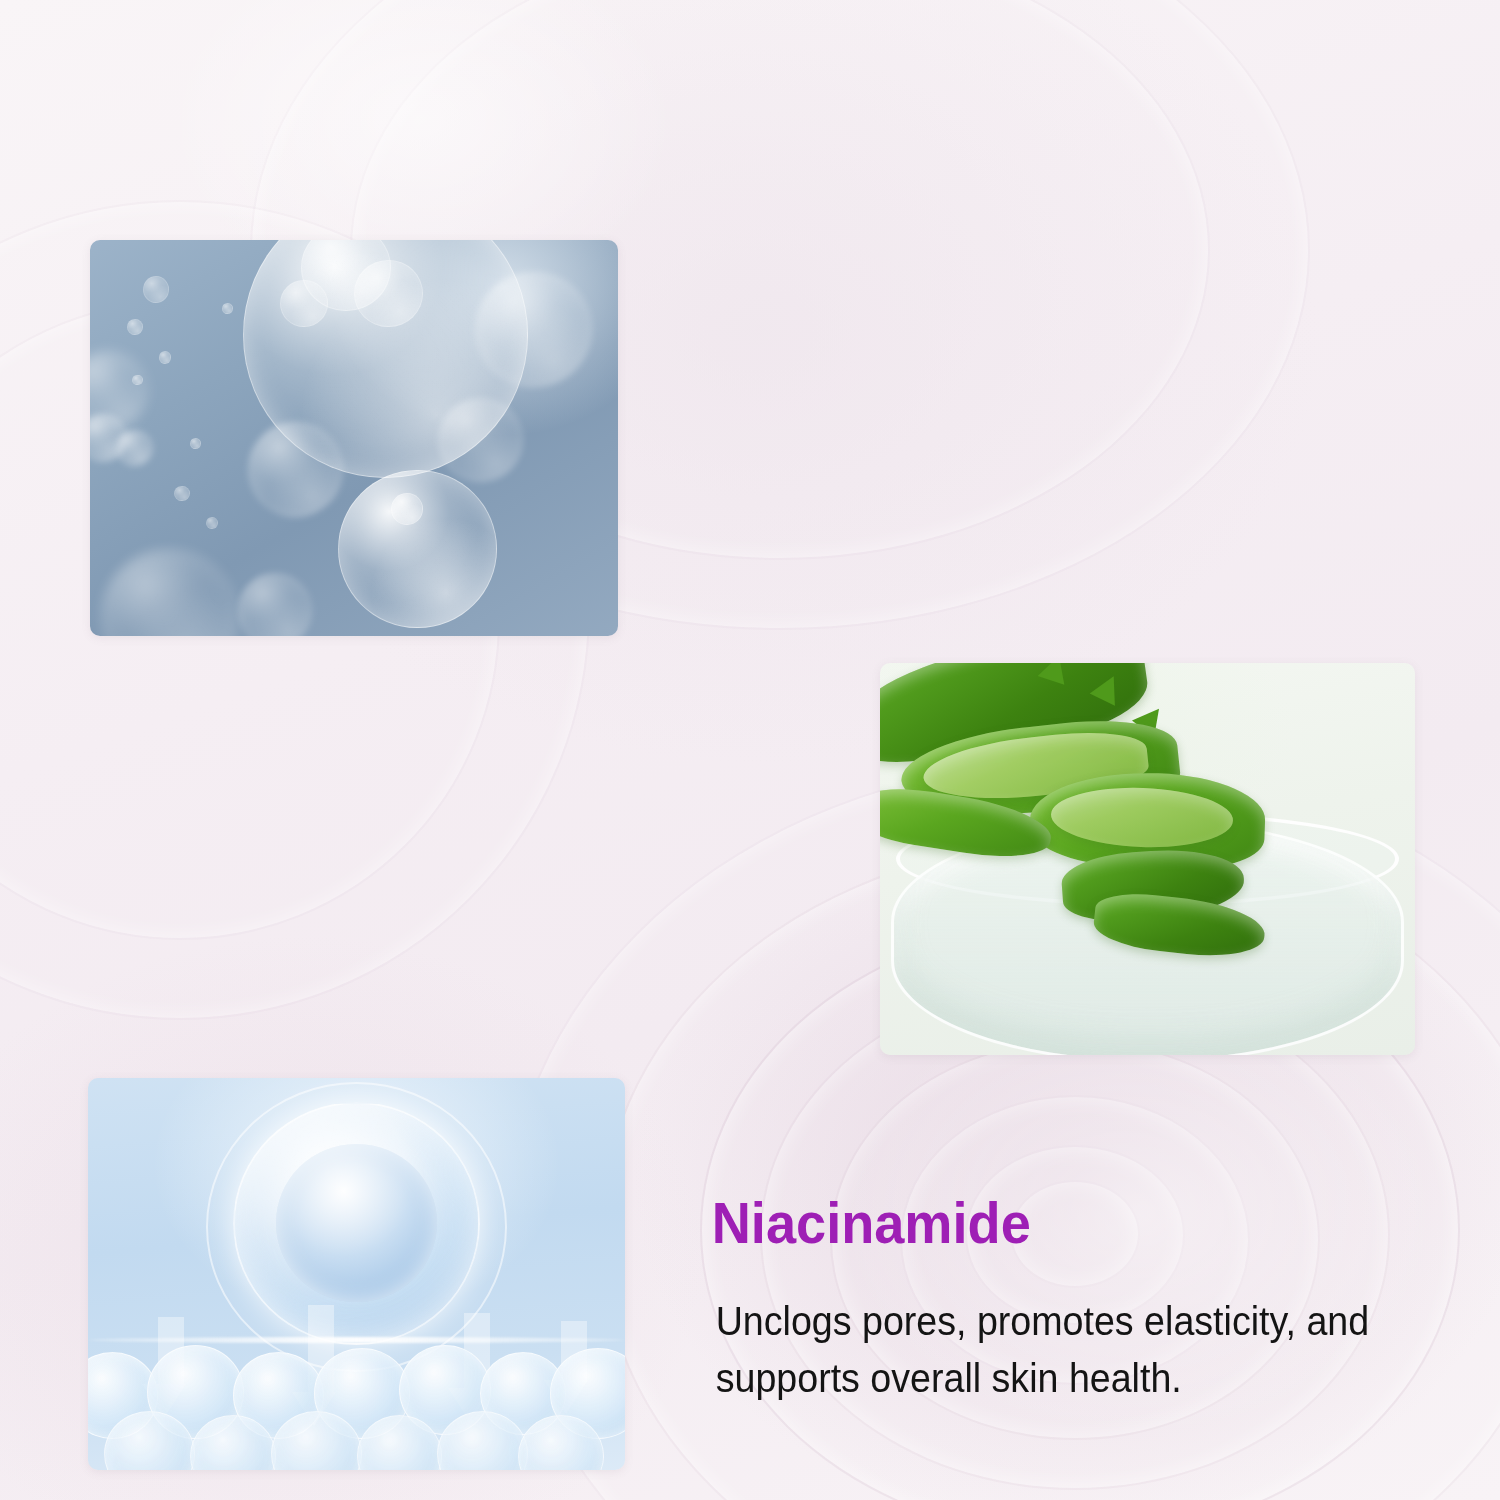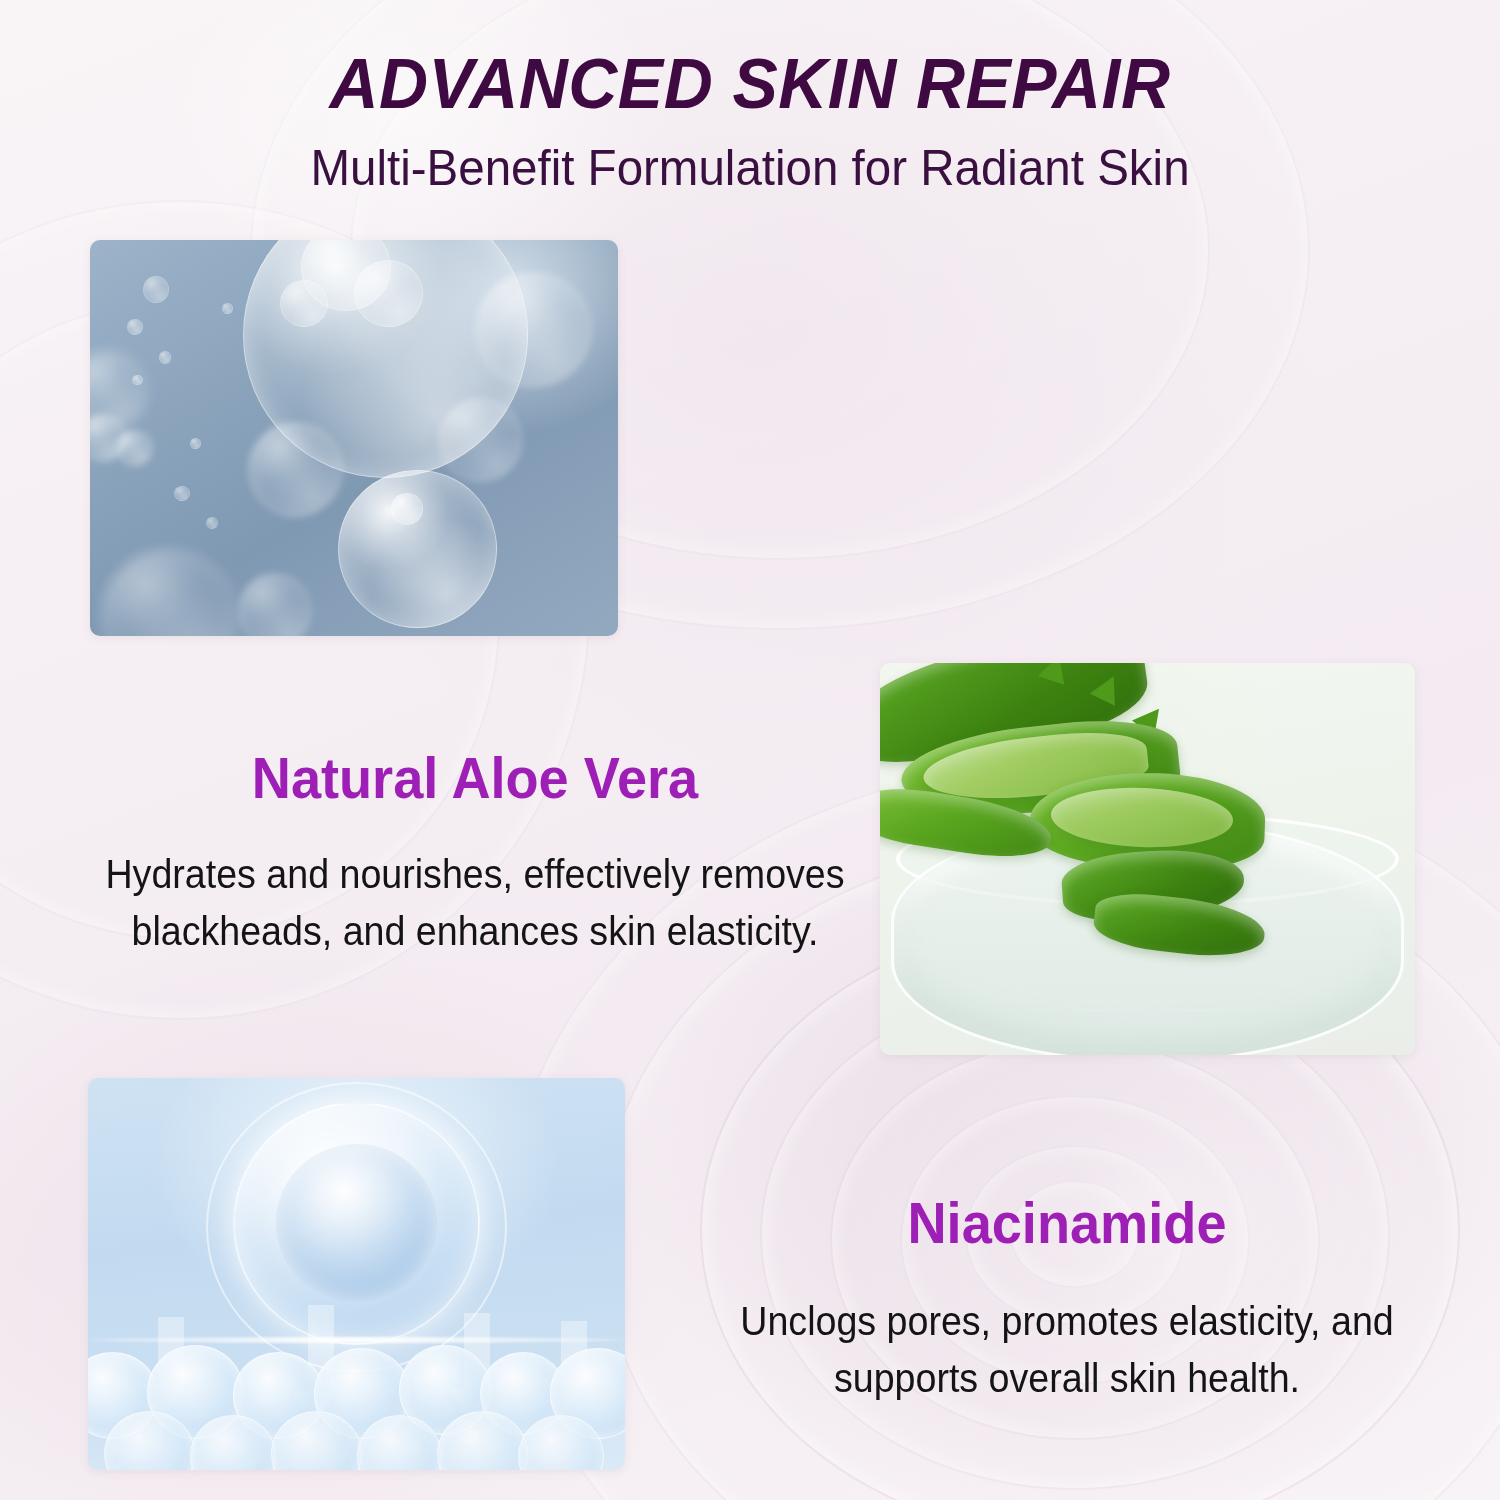--- a/index.html
+++ b/index.html
@@ -192,21 +192,21 @@
     transform: scaleX(0.94);
     transform-origin: center;
   }
 
   #block-azelaic { left:636px; top:327px; width:846px; text-align:center; }
   #block-azelaic .ing-body { margin-top: 36px; }
 
   #block-aloe { left:80px; top:748px; width:790px; text-align:center; }
   #block-aloe .ing-body { margin-top: 38px; }
 
-  #block-niacin { left:672px; top:1193px; width:790px; text-align:center; }
+  #block-niacin { left:692px; top:1193px; width:790px; }
   #block-niacin .ing-body { margin-top: 40px; }
 </style>
 </head>
 <body>
 
 <div id="page">
 
   <div class="ripples">
     <div class="ring" style="left:700px;  top:920px;  width:760px;  height:620px;"></div>
     <div class="ring soft" style="left:760px;  top:980px;  width:630px;  height:510px;"></div>
@@ -216,24 +216,20 @@
     <div class="ring faint" style="left:1010px; top:1180px; width:130px;  height:108px;"></div>
     <div class="ring soft" style="left:600px;  top:840px;  width:960px;  height:790px;"></div>
     <div class="ring faint" style="left:505px;  top:760px;  width:1150px; height:950px;"></div>
     <div class="ring faint" style="left:250px;  top:-130px; width:1060px; height:760px;"></div>
     <div class="ring faint" style="left:350px;  top:-60px;  width:860px;  height:620px;"></div>
     <div class="ring faint" style="left:-230px; top:200px;  width:820px;  height:820px;"></div>
     <div class="ring faint" style="left:-140px; top:300px;  width:640px;  height:640px;"></div>
   </div>
   <div class="sheen"></div>
 
-  <div id="header">
-    <div id="title">ADVANCED SKIN REPAIR</div>
-    <div id="subtitle">Multi-Benefit Formulation for Radiant Skin</div>
-  </div>
 
   <div class="photo" id="photo-bubbles">
     <div class="bub" style="left:29%; top:-12%; width:54%; height:72%;"></div>
     <div class="bub" style="left:40%; top:-4%;  width:17%; height:22%; opacity:.75;"></div>
     <div class="bub" style="left:50%; top:5%;   width:13%; height:17%; opacity:.7;"></div>
     <div class="bub" style="left:36%; top:10%;  width:9%;  height:12%; opacity:.65;"></div>
     <div class="bub" style="left:47%; top:58%;  width:30%; height:40%;"></div>
     <div class="bub" style="left:57%; top:64%;  width:6%;  height:8%;  opacity:.8;"></div>
     <div class="bub blur" style="left:73%; top:8%;   width:22%; height:29%; opacity:.55;"></div>
     <div class="bub blur" style="left:66%; top:40%;  width:16%; height:21%; opacity:.5;"></div>
@@ -294,23 +290,19 @@
     <div class="cell" style="left:86%;  top:69%; width:18%; height:23%;"></div>
     <div class="cell" style="left:3%;   top:85%; width:17%; height:22%; opacity:.85;"></div>
     <div class="cell" style="left:19%;  top:86%; width:16%; height:21%; opacity:.85;"></div>
     <div class="cell" style="left:34%;  top:85%; width:17%; height:22%; opacity:.85;"></div>
     <div class="cell" style="left:50%;  top:86%; width:16%; height:21%; opacity:.85;"></div>
     <div class="cell" style="left:65%;  top:85%; width:17%; height:22%; opacity:.85;"></div>
     <div class="cell" style="left:80%;  top:86%; width:16%; height:21%; opacity:.85;"></div>
   </div>
 
 
-  <div class="block" id="block-aloe">
-    <div class="ing-title">Natural Aloe Vera</div>
-    <div class="ing-body">Hydrates and nourishes, effectively removes blackheads, and enhances skin elasticity.</div>
-  </div>
 
   <div class="block" id="block-niacin">
     <div class="ing-title">Niacinamide</div>
     <div class="ing-body">Unclogs pores, promotes elasticity, and supports overall skin health.</div>
   </div>
 
 </div>
 
 </body></html>

